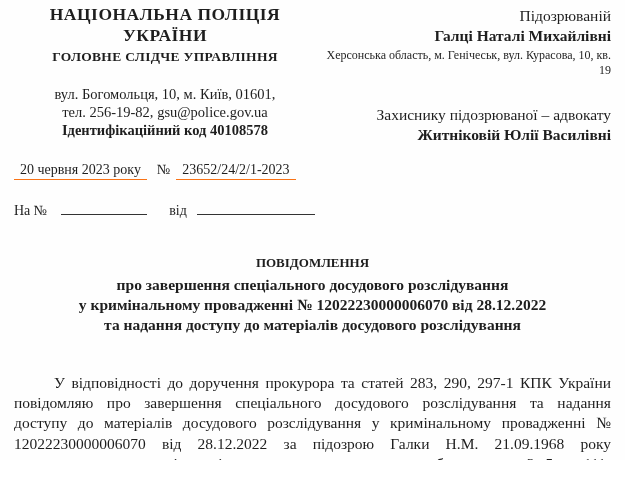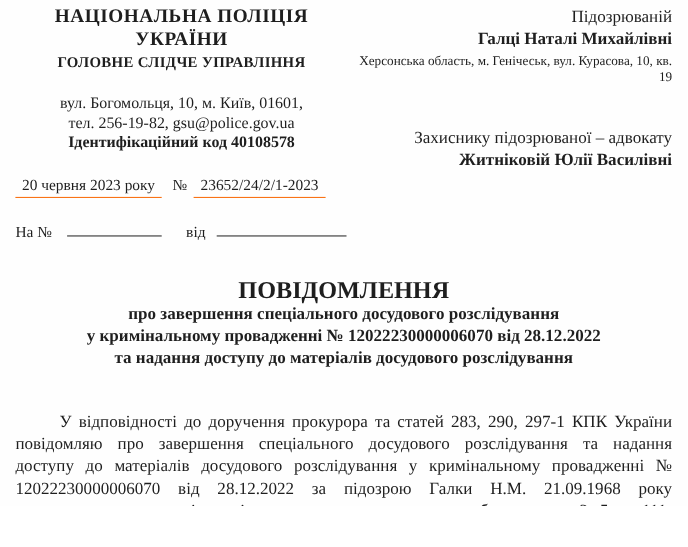--- a/index.html
+++ b/index.html
@@ -94,31 +94,31 @@
     font-weight: bold;
     font-size: 15.5px;
     line-height: 20px;
   }
   .recipient-address {
     font-size: 12px;
     line-height: 14.5px;
     margin-top: 2px;
   }
   .recipient-2 {
-    margin-top: 39px;
+    margin-top: 28px;
   }
   .doc-title {
     margin-top: 34px;
     text-align: center;
     font-weight: bold;
     font-size: 15.5px;
     line-height: 20px;
   }
   .doc-title .t1 {
-    font-size: 22px;
+    font-size: 13px;
     margin-bottom: 2px;
   }
   .body-text {
     margin: 38px 0 0 0;
     font-size: 15.5px;
     line-height: 20.2px;
     text-align: justify;
     text-indent: 40px;
     word-spacing: 2.5px;
   }

